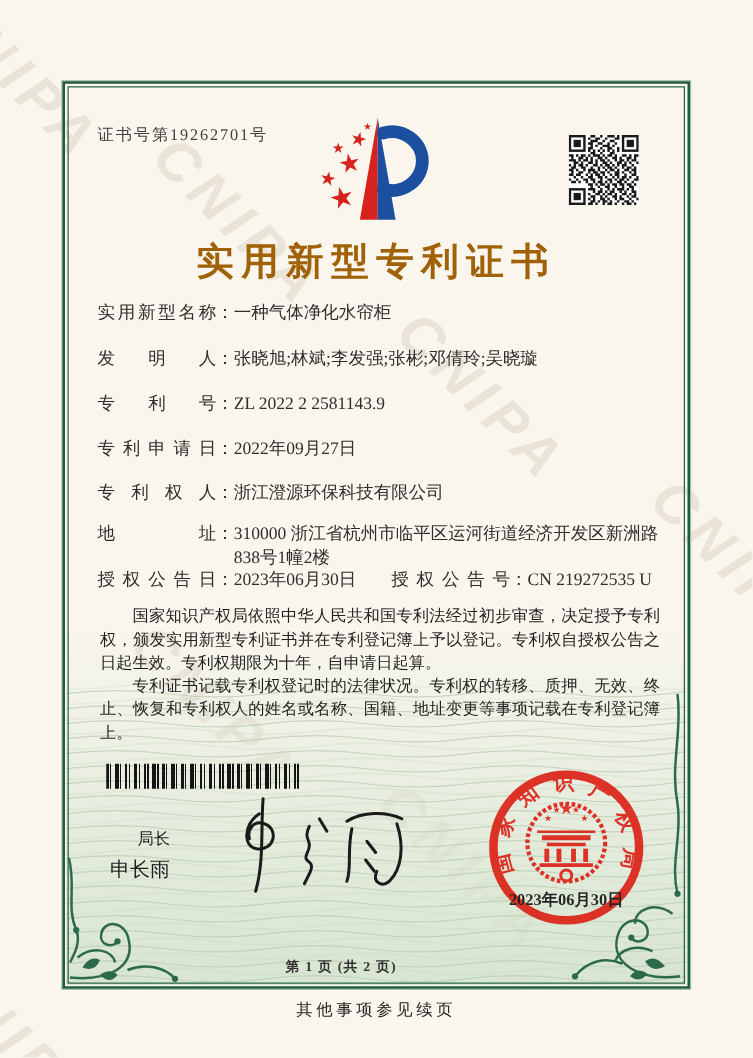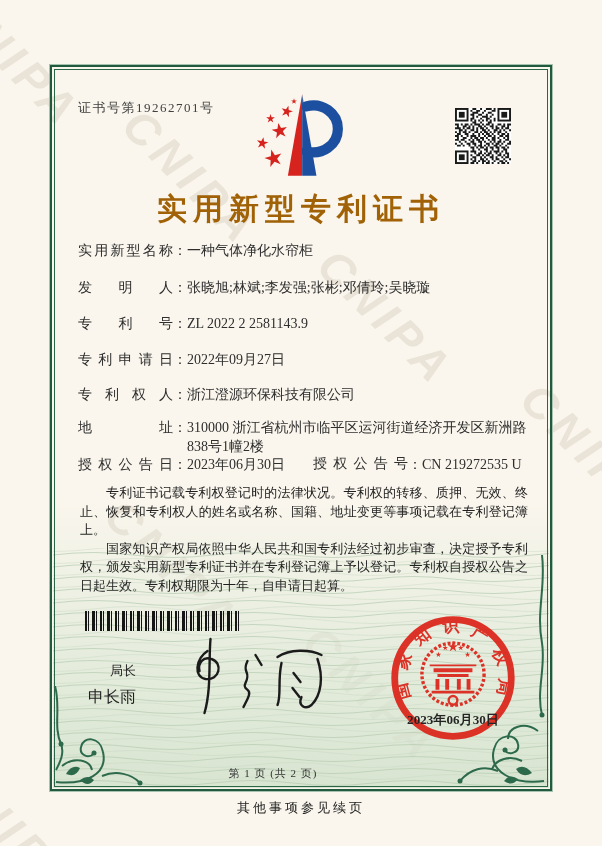--- a/index.html
+++ b/index.html
@@ -19,34 +19,34 @@
   .logo{position:absolute;left:243px;top:90px;z-index:2;}
   .qr{position:absolute;left:455px;top:108px;z-index:2;}
   .title{position:absolute;left:51px;top:189px;width:500px;z-index:2;text-align:center;
          font-size:30px;font-weight:bold;letter-spacing:6px;color:#a16207;}
   .fields{position:absolute;left:78px;top:241px;width:460px;z-index:2;font-size:14px;color:#2e2e2e;}
   .frow{position:absolute;left:0;display:flex;width:460px;line-height:19px;}
   .flabel{display:inline-block;width:95px;text-align:justify;text-align-last:justify;flex:0 0 95px;}
   .fcolon{flex:0 0 14px;}
   .fvalue{flex:1;}
   .fvalue.fixed{flex:0 0 112px;}
-  .flabel2{display:inline-block;width:95px;text-align:justify;text-align-last:justify;flex:0 0 95px;margin-left:14px;font-family:Liberation Mono, monospace;}
+  .flabel2{display:inline-block;width:95px;text-align:justify;text-align-last:justify;flex:0 0 95px;margin-left:14px;}
   .paras{position:absolute;left:80px;top:484px;width:448px;z-index:2;font-size:13px;line-height:18.5px;
          color:#1f1f1f;text-align:justify;}
   .paras p{margin:0;text-indent:2em;}
   .barcode{position:absolute;left:85px;top:611px;width:155px;height:20px;z-index:2;
      background:repeating-linear-gradient(90deg,#151515 0 2px,transparent 2px 3px,#151515 3px 4px,
      transparent 4px 7px,#151515 7px 10px,transparent 10px 11px,#151515 11px 12px,transparent 12px 15px);}
   .sig-block{position:absolute;left:88px;top:658px;z-index:2;font-family:"Liberation Sans","DejaVu Sans",sans-serif;
              font-size:13px;color:#1e1e1e;line-height:26px;text-align:right;}
   .sig-name{font-size:16px;}
   .signature{position:absolute;left:165px;top:633px;z-index:3;}
   .seal{position:absolute;left:385px;top:608px;z-index:3;}
   .page-info{position:absolute;left:51px;top:766px;width:444px;z-index:2;text-align:center;
-             font-size:11px;color:#333;letter-spacing:1px;}
+             font-size:11px;color:#333;letter-spacing:1px;font-weight:bold;}
   .cont-note{position:absolute;left:0;top:799px;width:602px;z-index:2;text-align:center;
              font-size:13px;letter-spacing:3px;color:#222;}
 </style>
 </head>
 <body>
 
 <div class="page">
 
   <div class="wm" style="left:-28px;top:-20px;">CNIPA</div>
   <div class="wm" style="left:150px;top:98px;">CNIPA</div>
@@ -176,22 +176,22 @@
       <span class="flabel">授权公告日</span>
         <span class="fcolon">：</span>
         <span class="fvalue fixed">2023年06月30日</span>
         <span class="flabel2">授权公告号</span>
         <span class="fcolon">：</span>
         <span class="fvalue">CN 219272535 U</span>
     </div>
   </div>
 
   <div class="paras">
+    <p>国家知识产权局依照中华人民共和国专利法经过初步审查，决定授予专利权，颁发实用新型专利证书并在专利登记簿上予以登记。专利权自授权公告之日起生效。专利权期限为十年，自申请日起算。</p>
     <p>专利证书记载专利权登记时的法律状况。专利权的转移、质押、无效、终止、恢复和专利权人的姓名或名称、国籍、地址变更等事项记载在专利登记簿上。</p>
-    <p>国家知识产权局依照中华人民共和国专利法经过初步审查，决定授予专利权，颁发实用新型专利证书并在专利登记簿上予以登记。专利权自授权公告之日起生效。专利权期限为十年，自申请日起算。</p>
   </div>
 
   <div class="barcode"></div>
 
   <div class="sig-block">
     <div>局长</div>
     <div class="sig-name">申长雨</div>
   </div>
 
   <svg class="signature" width="185" height="85" viewBox="0 0 160 85">

